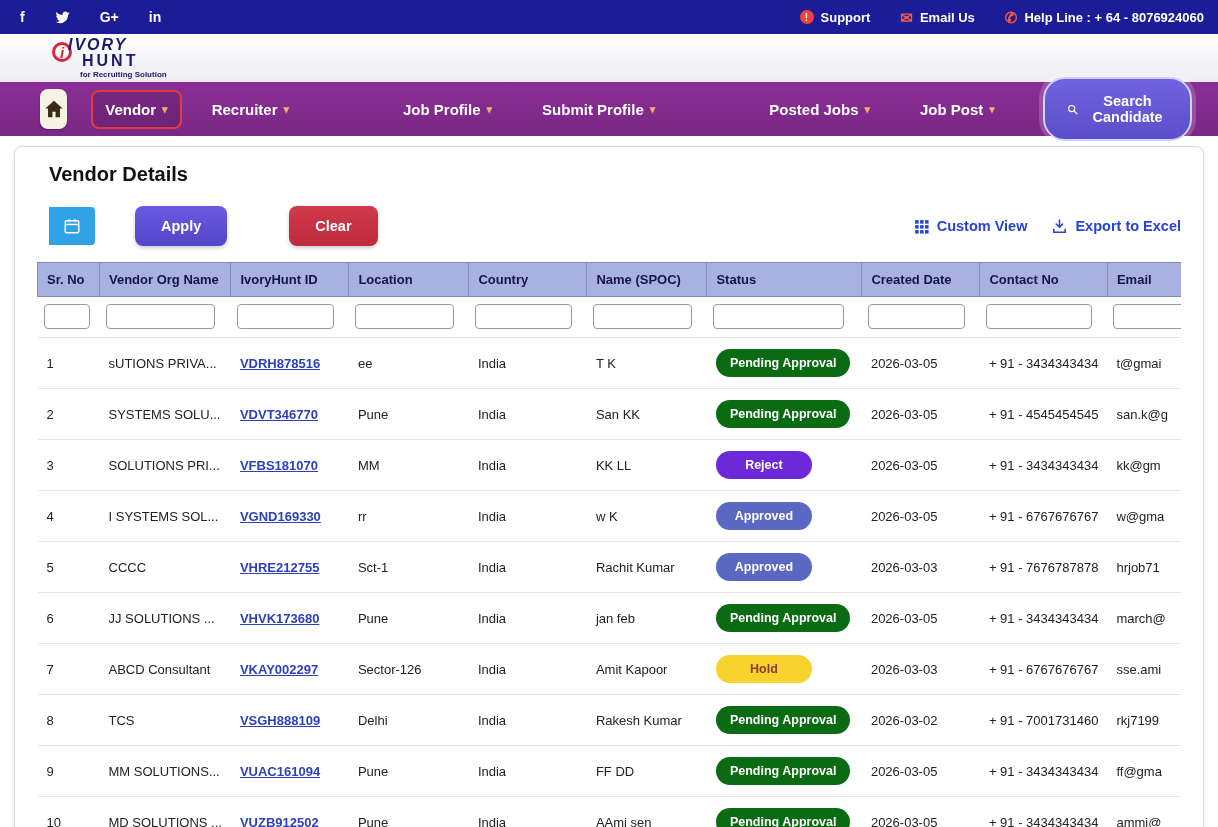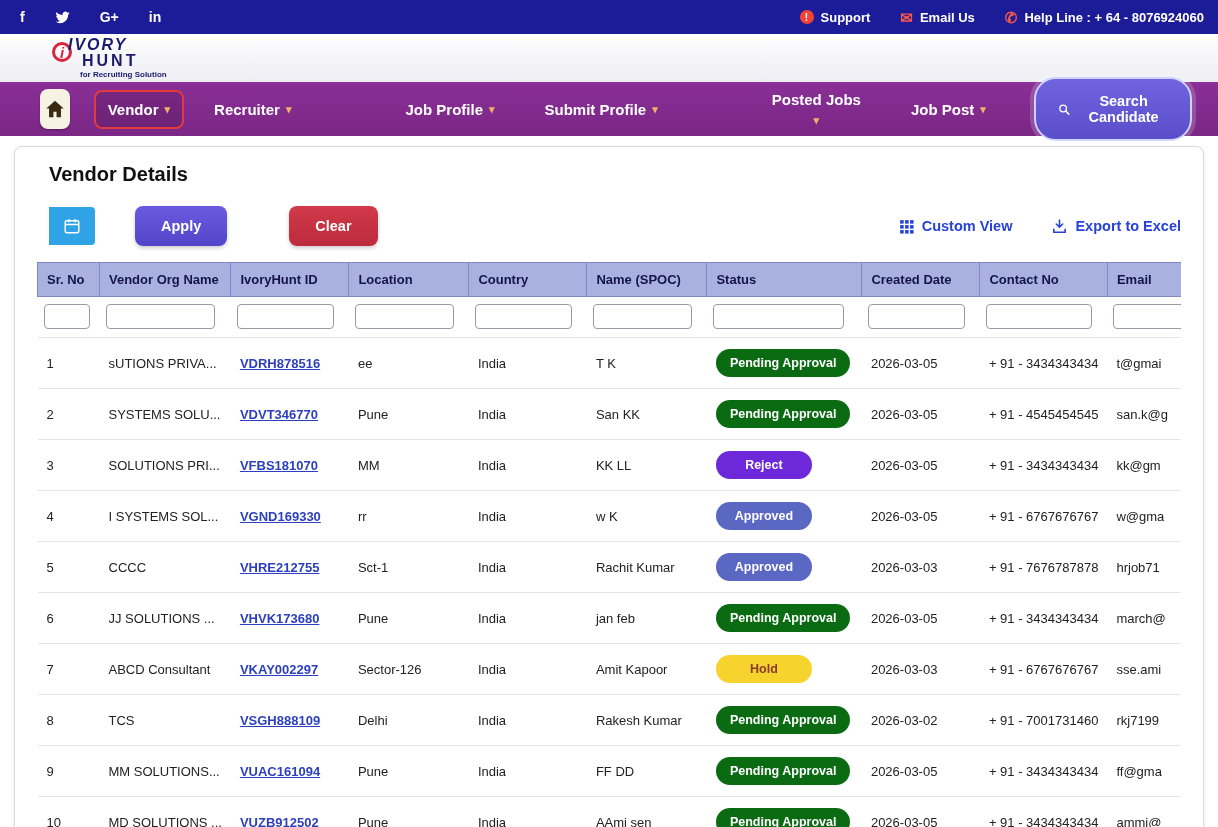--- a/index.html
+++ b/index.html
@@ -103,21 +103,21 @@
   .cal-btn {
     width:46px; height:38px; background:#2fa3e5; border:none; border-radius:0 4px 4px 0;
     display:flex; align-items:center; justify-content:center; cursor:pointer;
   }
   .cal-btn svg { width:18px; height:18px; }
   .btn { height:40px; border:none; border-radius:8px; color:#fff; font-weight:bold;
     font-size:14.5px; cursor:pointer; padding:0 26px;
     font-family:"Liberation Sans", sans-serif; box-shadow:0 2px 4px rgba(0,0,0,.2); }
   .btn-apply { background:linear-gradient(#6a5ae0,#5346c9); margin-left:40px; }
   .btn-clear { background:linear-gradient(#d13a4b,#bd2b3c); margin-left:62px; }
-  .toolbar-right { margin-left:auto; display:flex; align-items:center; gap:39px; margin-right:2px; }
+  .toolbar-right { margin-left:auto; display:flex; align-items:center; gap:24px; margin-right:2px; }
   .tool-link { display:flex; align-items:center; gap:7px; color:#2742d7; font-weight:bold;
     font-size:14.5px; text-decoration:none; cursor:pointer; }
   .tool-link svg { width:17px; height:17px; }
 
   
   .table-wrap {
     margin:0 2px; overflow-x:auto; overflow-y:hidden;
     scrollbar-color:#5a3fae #eeeef4;
   }
   .table-wrap::-webkit-scrollbar { height:12px; }
@@ -200,21 +200,21 @@
       <span class="nav-caret">▾</span>
     </a>
     <a href="#" class="nav-item" style="margin-left:64px;">
       <span>Job Profile</span>
       <span class="nav-caret">▾</span>
     </a>
     <a href="#" class="nav-item">
       <span>Submit Profile</span>
       <span class="nav-caret">▾</span>
     </a>
-    <a href="#" class="nav-item" style="margin-left:64px;flex-direction:column;">
+    <a href="#" class="nav-item" style="margin-left:64px;">
       <span>Posted Jobs</span>
       <span class="nav-caret">▾</span>
     </a>
     <a href="#" class="nav-item">
       <span>Job Post</span>
       <span class="nav-caret">▾</span>
     </a>
     <span class="nav-spacer"></span>
     <button class="search-btn">
       <svg viewBox="0 0 24 24">

